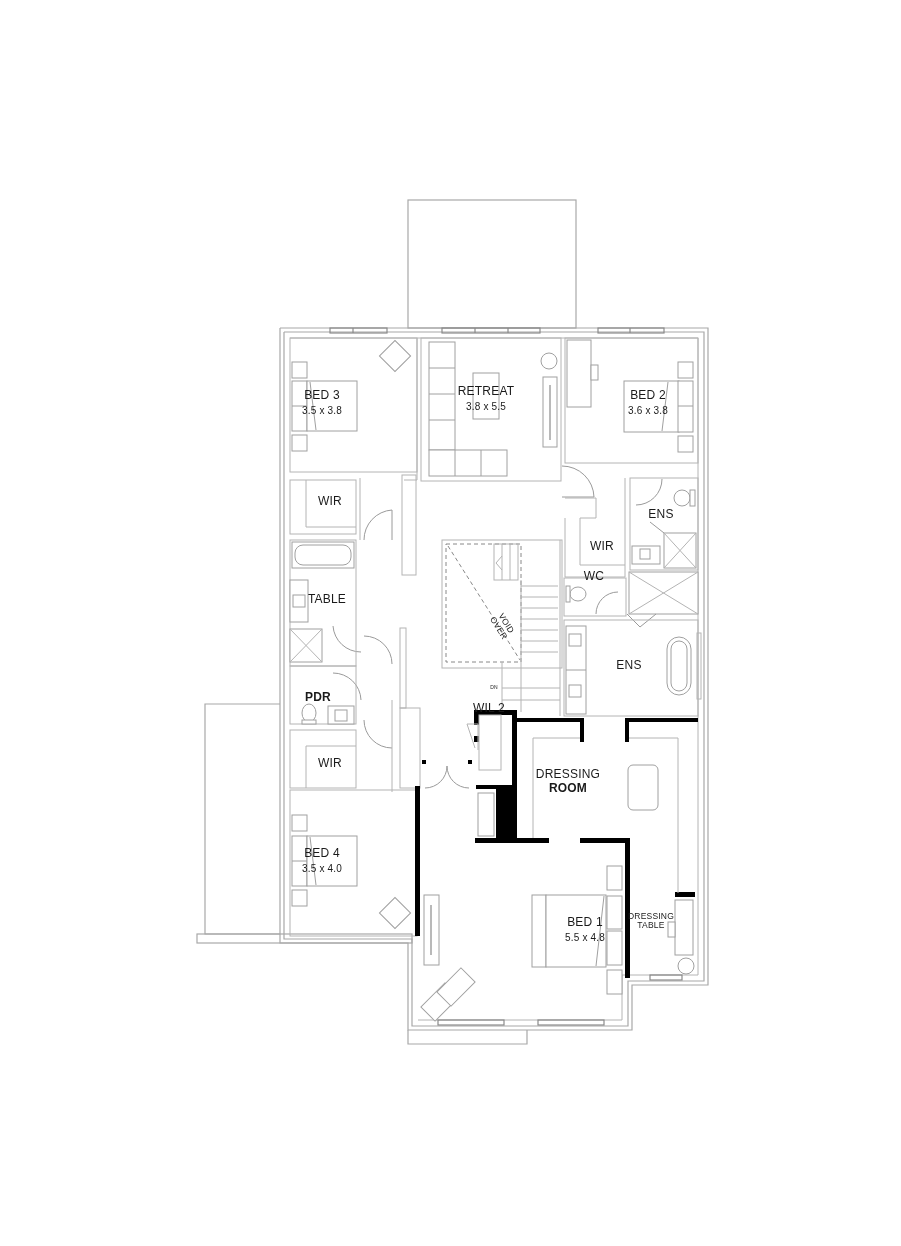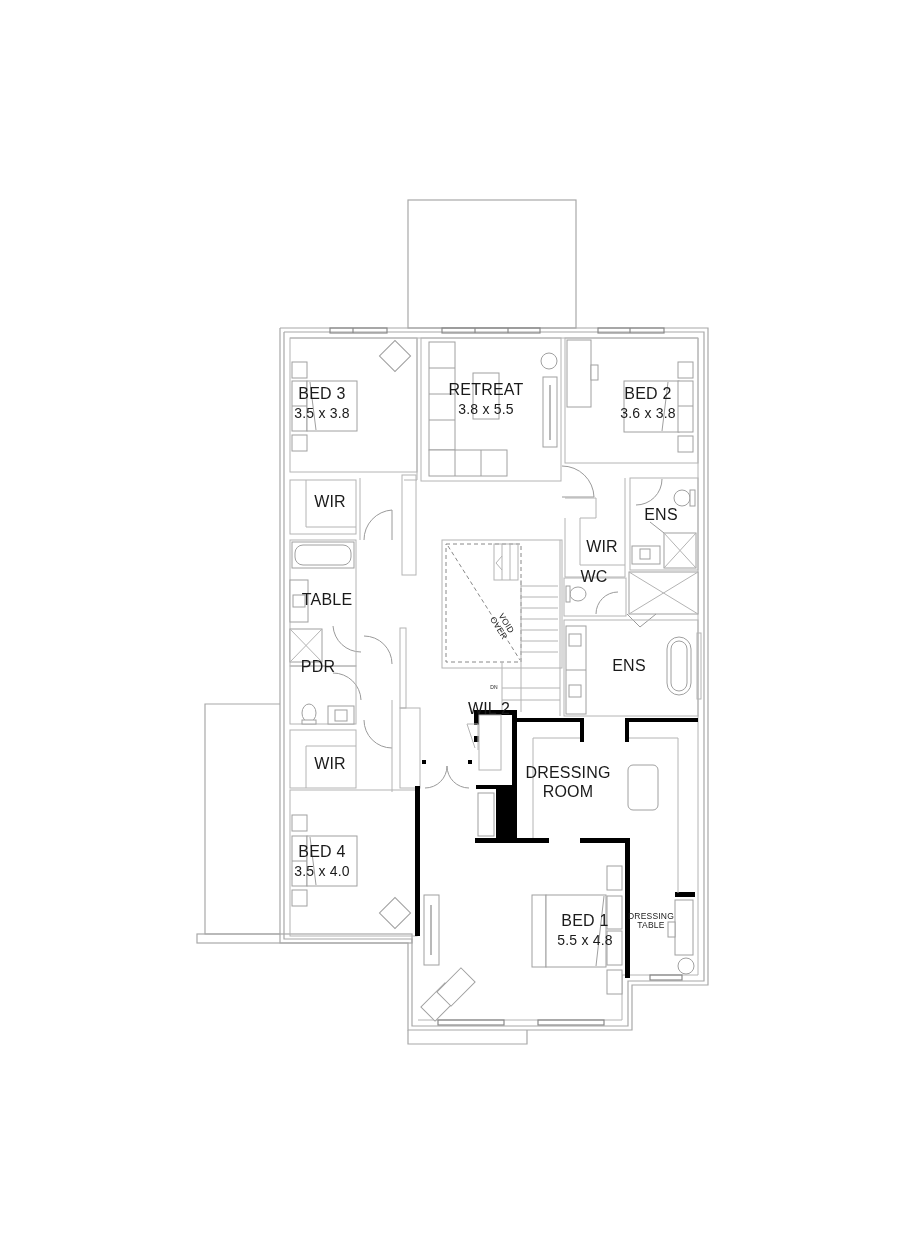--- a/index.html
+++ b/index.html
@@ -8,22 +8,22 @@
   #plan { position: absolute; left: 0; top: 0; width: 901px; height: 1246px; }
   .w  { fill: none; stroke: #a8a8a8; stroke-width: 1.2; }
   .wd { fill: none; stroke: #8a8a8a; stroke-width: 1.2; }
   .thin { fill: none; stroke: #b4b4b4; stroke-width: 1; }
   .heavy { fill: #000; stroke: none; }
   .furn { fill: #fff; stroke: #a0a0a0; stroke-width: 1; }
   .dash { fill: none; stroke: #888; stroke-width: 1; stroke-dasharray: 4 3; }
   .swing { fill: none; stroke: #9a9a9a; stroke-width: 1; }
   .lbl { position: absolute; color: #1a1a1a; font-size: 12px; letter-spacing: 0.2px;
          white-space: nowrap; transform: translate(-50%, -50%); text-align: center; line-height: 1.1; }
-  .lbl .nm { display: block; font-size: 16px; }
-  .lbl .dm { display: block; font-size: 14px; margin-top: 3px; }
+  .lbl .nm { display: block; font-size: 12px; }
+  .lbl .dm { display: block; font-size: 10px; margin-top: 3px; }
   .small { font-size: 8.5px !important; }
   .tiny { font-size: 5px !important; }
   .rot { transform: translate(-50%, -50%) rotate(58deg); }
 </style>
 </head>
 <body>
 
 <svg id="plan" viewBox="0 0 901 1246" xmlns="http://www.w3.org/2000/svg">
 
   <g>
@@ -307,32 +307,32 @@
 <div class="lbl rot" style="left:502px; top:626px;">
   <span class="nm small">VOID</span>
   <span class="nm small">OVER</span>
 </div>
 <div class="lbl" style="left:629px; top:666px;">
   <span class="nm">ENS</span>
 </div>
 <div class="lbl" style="left:494px; top:688px;">
   <span class="nm tiny">DN</span>
 </div>
-<div class="lbl" style="left:318px; top:667px;">
+<div class="lbl" style="left:318px; top:698px;font-weight:bold;">
   <span class="nm">PDR</span>
 </div>
 <div class="lbl" style="left:330px; top:764px;">
   <span class="nm">WIR</span>
 </div>
 <div class="lbl" style="left:489px; top:709px;">
   <span class="nm">WIL 2</span>
 </div>
 <div class="lbl" style="left:568px; top:782px;">
   <span class="nm">DRESSING</span>
-  <span class="nm" style="margin-top:1px;">ROOM</span>
+  <span class="nm" style="margin-top:1px;font-weight:bold;">ROOM</span>
 </div>
 <div class="lbl" style="left:322px; top:861px;">
   <span class="nm">BED 4</span>
   <span class="dm">3.5 x 4.0</span>
 </div>
 <div class="lbl" style="left:568px; top:930px;margin-left:17px;">
   <span class="nm">BED 1</span>
   <span class="dm">5.5 x 4.8</span>
 </div>
 <div class="lbl" style="left:651px; top:921px;">

